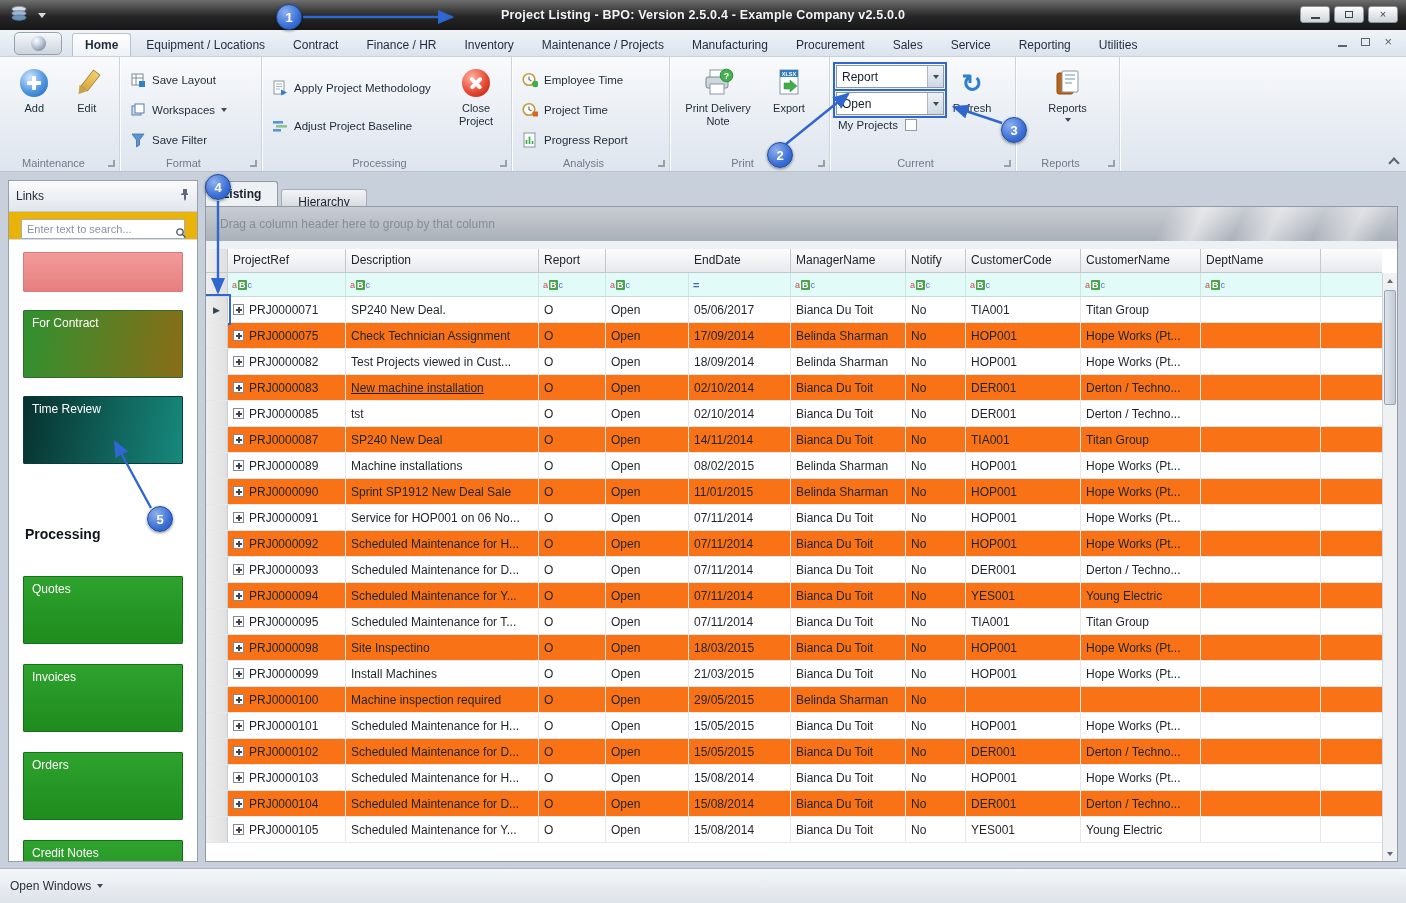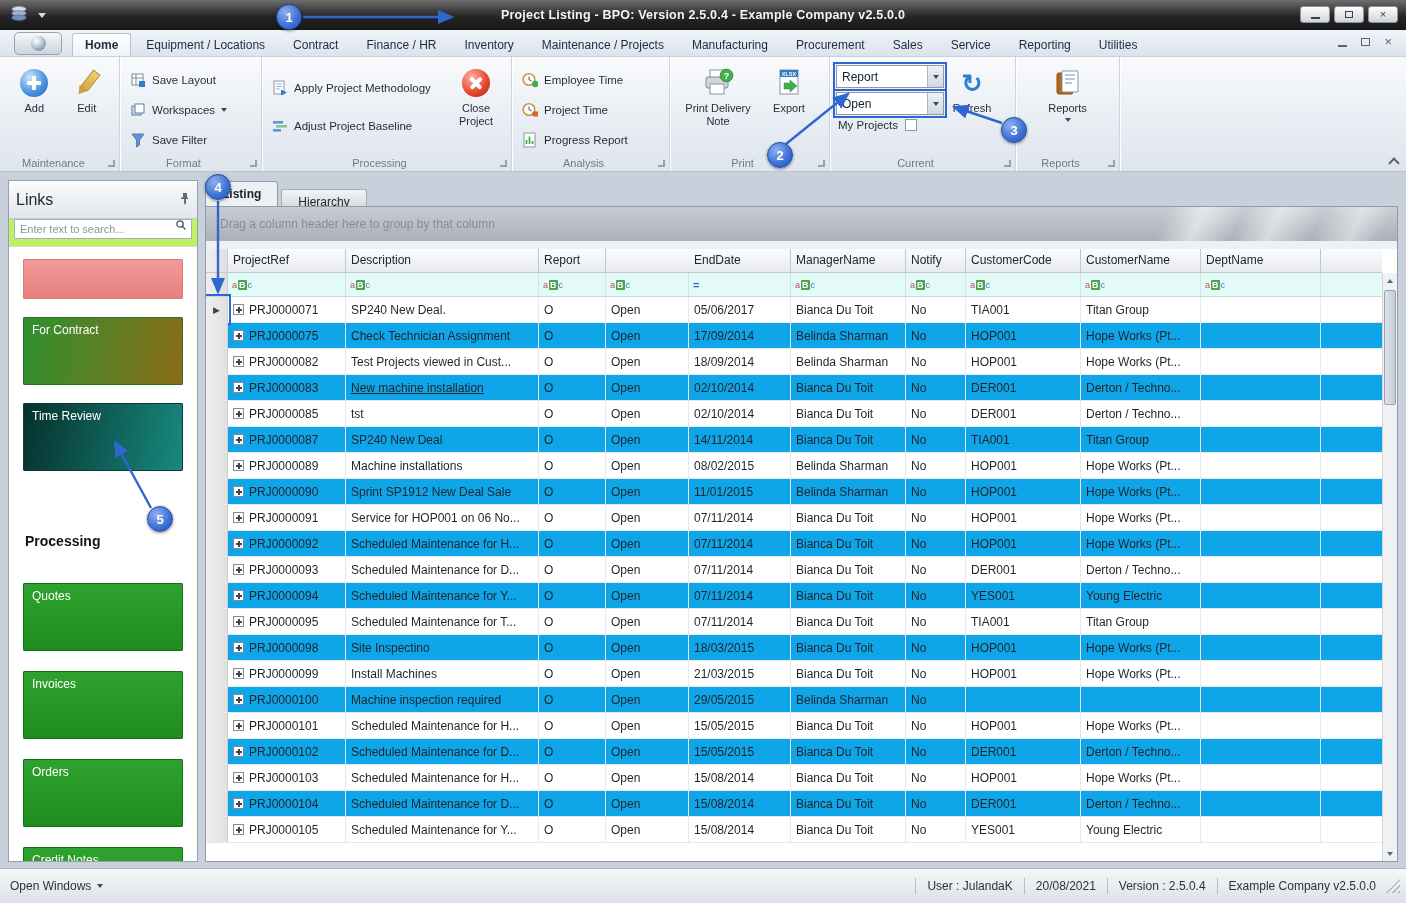--- a/index.html
+++ b/index.html
@@ -65,23 +65,23 @@
   .combo{width:108px;height:23px;border:1px solid #8f99a6;background:#fff;display:flex;align-items:center;margin-bottom:4px;font-size:12px;color:#14202c}
   .combo-val{flex:1;padding-left:5px;white-space:nowrap;overflow:hidden}
   .combo-btn{width:16px;height:100%;border-left:1px solid #aeb7c2;background:linear-gradient(#eef2f7,#cfd8e2);display:flex;align-items:center;justify-content:center}
   .chkrow{display:flex;align-items:center;gap:7px;font-size:11.5px;color:#1f2a36;margin-top:4px;padding-left:2px}
   .chk{width:12px;height:12px;border:1px solid #8f99a6;background:#fff}
   .ribbon-collapse{position:absolute;right:8px;bottom:6px;width:9px;height:9px}
   .ribbon-collapse::before{content:'';position:absolute;left:1px;top:3px;width:6px;height:6px;border-top:2px solid #5a6673;border-left:2px solid #5a6673;transform:rotate(45deg)}
 
   
   .sidebar{position:absolute;left:8px;top:180px;width:190px;height:682px;border:1px solid #98a0aa;background:#fff;overflow:hidden}
-  .side-head{height:38px;background:linear-gradient(#fafbfc,#e2e7ed);border-bottom:1px solid #c5ccd5;display:flex;align-items:center;padding:0 7px;font-size:16px;color:#242c35}
+  .side-head{height:31px;background:linear-gradient(#fafbfc,#e2e7ed);border-bottom:1px solid #c5ccd5;display:flex;align-items:center;padding:0 7px;font-size:12px;color:#242c35}
   .side-head .sp{flex:1}
-  .searchwrap{height:28px;background:#bef264;border-bottom:1px solid #d7dce2;display:flex;align-items:flex-start;padding:0 5px;position:relative}
+  .searchwrap{height:28px;background:#eab308;border-bottom:1px solid #d7dce2;display:flex;align-items:flex-end;padding:0 12px;position:relative}
   .search{width:100%;height:20px;border:1px solid #a8aeb8;font-size:11px;padding:0 18px 0 5px;font-family:"Liberation Sans",sans-serif;color:#333}
   .search::placeholder{color:#8b929c}
   .searchwrap svg{position:absolute;right:10px}
   .side-list{padding-top:12px}
   .scut{margin:0 14px 18px 14px;height:68px;border-radius:1px;position:relative}
   .scut .scut-label{position:absolute;left:8px;top:5px;font-size:12px;color:#fff}
   .scut.pink{height:40px;background:linear-gradient(#f29a9a,#e87f7f);border:1px solid #d97b7b}
   .scut.contract{background:linear-gradient(100deg,#2f9130,#8a6c17);border:1px solid #2b6f2b}
   .scut.time{background:linear-gradient(100deg,#07312e,#17897d);border:1px solid #0a3d39}
   .scut.green{background:linear-gradient(#2ea22e,#1e8c1e);border:1px solid #157015;margin-bottom:20px}
@@ -104,21 +104,21 @@
   .selcell{width:22px;min-width:22px;background:linear-gradient(90deg,#efefef,#e0e0e0);border-right:1px solid #c9cdd3;display:flex;align-items:center;justify-content:center}
   .frow{display:flex;height:24px;background:#e2fbf9;border-bottom:1px solid #c9d9d7}
   .fsel{background:linear-gradient(90deg,#efefef,#e0e0e0)}
   .fcell{border-right:1px solid #d3e5e3;display:flex;align-items:center;padding:0 4px}
   .abc{font-size:9px;display:inline-flex;align-items:center}
   .abc .a{color:#c0504d}
   .abc .b{background:#4ba34b;color:#fff;padding:0 1.5px;margin:0 .5px;border-radius:1px;font-weight:bold}
   .abc .c{color:#4472c4}
   .eqic{color:#3a68a8;font-weight:bold;font-size:11px}
   .grow{display:flex;height:26px;background:#fff;border-bottom:1px solid #e6e8eb}
-  .grow.alt{background:#0ea5e9}
+  .grow.alt{background:#f97316}
   .gcell{padding:0 5px;border-right:1px solid #e6e8eb;overflow:hidden;white-space:nowrap;font-size:12px;color:#1f2429;display:flex;align-items:center;gap:5px}
   .rfill{flex:1}
   .rowmark{font-size:9px;color:#3a4450}
   .expand{width:11px;height:11px;min-width:11px;border:1px solid #828c97;background:#fff;position:relative;display:inline-block}
   .expand::before{content:'';position:absolute;left:2px;top:4.2px;width:5.6px;height:1.6px;background:#40474f}
   .expand::after{content:'';position:absolute;left:4.2px;top:2px;width:1.6px;height:5.6px;background:#40474f}
   .vscroll{position:absolute;right:0;top:66px;bottom:0;width:15px;background:#f0f1f3;border-left:1px solid #d0d4da;display:flex;flex-direction:column}
   .varrow{height:15px;display:flex;align-items:center;justify-content:center}
   .varrow span{width:0;height:0;border-left:3.5px solid transparent;border-right:3.5px solid transparent}
   .varrow.up span{border-bottom:4.5px solid #5f6977}
@@ -917,31 +917,20 @@
           </div>
       </div>
     </div>
   </div>
 
   <div class="statusbar">
     <div class="sb-left">
       <span>Open Windows</span>
       <span class="caret"></span>
     </div>
-    <div class="sb-right">
-      <span class="sep"></span>
-      <span>User : JulandaK</span>
-      <span class="sep"></span>
-      <span>20/08/2021</span>
-      <span class="sep"></span>
-      <span>Version : 2.5.0.4</span>
-      <span class="sep"></span>
-      <span>Example Company v2.5.0.0</span>
-      <span class="grip"></span>
-    </div>
   </div>
 
   <div class="ann-circle" style="left:276px;top:4px">
       <span>1</span>
     </div>
   <div class="ann-circle" style="left:767px;top:142px">
       <span>2</span>
     </div>
   <div class="ann-circle" style="left:1001px;top:117px">
       <span>3</span>

